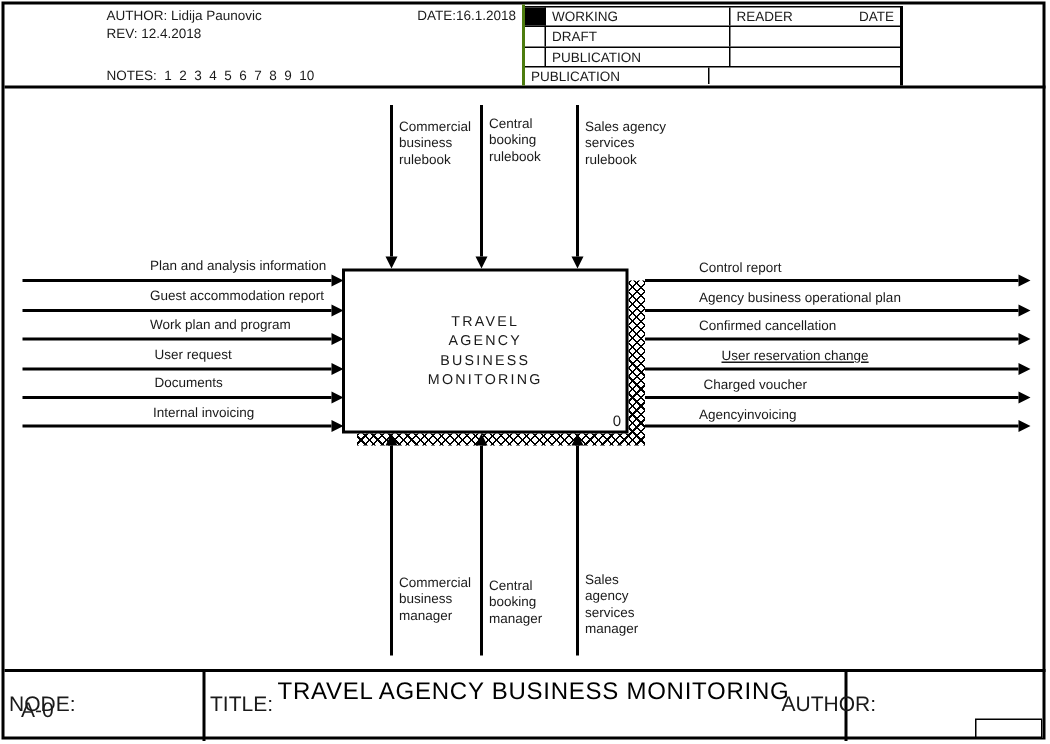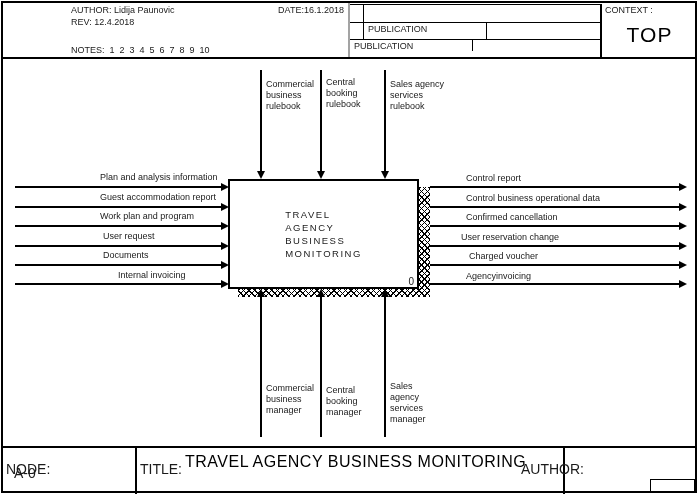--- a/index.html
+++ b/index.html
@@ -7,21 +7,21 @@
     position:relative; width:700px; height:496px; background:#ffffff;
     font-family:"Liberation Sans", sans-serif; color:#1a1a1a; overflow:hidden;
   }
   .frame { position:absolute; left:1px; top:1px; width:696px; height:492px;
     border:2px solid #000; box-sizing:border-box; pointer-events:none; }
   .hline { position:absolute; background:#000; height:2px; }
 
   
   .cell { position:absolute; box-sizing:border-box; font-size:9px; }
   .used-at { left:3px; top:3px; width:64px; height:54px; border-right:2px solid #000; padding:2px 3px; }
-  .author-cell { left:67px; top:3px; width:283px; height:54px; border-right:2px solid #a3a3a3; padding:2px 4px; }
+  .author-cell { left:67px; top:3px; width:283px; height:54px; border-right:2px solid #4d7c0f; padding:2px 4px; }
   .a-row { display:flex; justify-content:space-between; margin-bottom:2px; }
   .notes-row { position:absolute; left:4px; bottom:2px; white-space:pre; }
   .status-table { left:350px; top:4px; width:252px; height:53px; border-top:1.5px solid #000; border-right:2px solid #000; display:flex; flex-direction:column; }
   .s-row { flex:1; display:flex; border-bottom:1.5px solid #000; align-items:stretch; }
   .chk { width:14px; border-right:1.5px solid #000; box-sizing:border-box; }
   .chk.filled { background:#000; }
   .s-label { width:123px; border-right:1.5px solid #000; box-sizing:border-box; padding:1px 0 0 4px; }
   .r-area { flex:1; display:flex; justify-content:space-between; padding:1px 4px 0 4px; }
   .context-cell { left:602px; top:3px; width:95px; height:54px; padding:2px 3px; }
   .context-top { position:absolute; left:0; right:0; top:20px; text-align:center; font-size:21px; letter-spacing:1px; color:#000; }
@@ -31,21 +31,21 @@
     position:absolute; left:238px; top:187px; width:192px; height:110px; z-index:1;
     background-image:
       repeating-linear-gradient(45deg,  #000 0 1px, transparent 1px 4px),
       repeating-linear-gradient(-45deg, #000 0 1px, transparent 1px 4px);
   }
   .activity {
     position:absolute; left:228px; top:179px; width:191px; height:110px; z-index:2;
     background:#fff; border:2px solid #000; box-sizing:border-box;
     display:flex; align-items:center; justify-content:center;
   }
-  .activity-title { font-size:9.5px; line-height:13px; letter-spacing:1.5px; text-align:left; white-space:pre-line; }
+  .activity-title { font-size:9.5px; line-height:13px; letter-spacing:1.5px; text-align:center; white-space:pre-line; }
   .activity-num { position:absolute; right:3px; bottom:0px; font-size:10px; letter-spacing:0; }
 
   
   .harrow { position:absolute; height:1.5px; background:#000; z-index:3; }
   .harrow::after { content:""; position:absolute; right:-8px; top:-3.5px; width:0; height:0;
     border-top:4px solid transparent; border-bottom:4px solid transparent; border-left:8px solid #000; }
   .varrow-down { position:absolute; width:1.5px; background:#000; z-index:3; }
   .varrow-down::after { content:""; position:absolute; bottom:-8px; left:-3.5px; width:0; height:0;
     border-left:4px solid transparent; border-right:4px solid transparent; border-top:8px solid #000; }
   .varrow-up { position:absolute; width:1.5px; background:#000; z-index:3; }
@@ -78,39 +78,44 @@
       <span><span>DATE:</span><span>16.1.2018</span></span>
     </div>
     <div class="a-row">
       <span><span>REV:</span>&nbsp;<span>12.4.2018</span></span>
     </div>
     <div class="notes-row">NOTES:  1  2  3  4  5  6  7  8  9  10</div>
   </div>
 
   <div class="cell status-table">
     <div class="s-row">
+      <div class="chk filled"></div>
+      <div class="s-label">WORKING</div>
+      <div class="r-area">
+        <span>READER</span>
+        <span>DATE</span>
+      </div>
+    </div>
+    <div class="s-row">
       <div class="chk"></div>
+      <div class="s-label">DRAFT</div>
       <div class="r-area"></div>
     </div>
     <div class="s-row">
       <div class="chk"></div>
       <div class="s-label">PUBLICATION</div>
       <div class="r-area"></div>
     </div>
     <div class="s-row" style="border-bottom:none;flex-direction:column;">
       <div class="chk"></div>
       <div class="s-label">PUBLICATION</div>
       <div class="r-area"></div>
     </div>
   </div>
 
-  <div class="cell context-cell">
-    <span>CONTEXT :</span>
-    <div class="context-top">TOP</div>
-  </div>
 
   <div class="shadow"></div>
   <div class="activity">
     <div class="activity-title">TRAVEL
 AGENCY
 BUSINESS
 MONITORING</div>
     <div class="activity-num">0</div>
   </div>
 
@@ -131,32 +136,32 @@
   <div class="harrow" style="left:15px; top:206px; width:206px;"></div>
   <div class="harrow" style="left:15px; top:225px; width:206px;"></div>
   <div class="harrow" style="left:15px; top:245px; width:206px;"></div>
   <div class="harrow" style="left:15px; top:264px; width:206px;"></div>
   <div class="harrow" style="left:15px; top:283px; width:206px;"></div>
   <div class="lbl" style="left:100px; top:172px;">Plan and analysis information</div>
   <div class="lbl" style="left:100px; top:192px;">Guest accommodation report</div>
   <div class="lbl" style="left:100px; top:211px;">Work plan and program</div>
   <div class="lbl" style="left:103px; top:231px;">User request</div>
   <div class="lbl" style="left:103px; top:250px;">Documents</div>
-  <div class="lbl" style="left:102px; top:270px;margin-left:16px;">Internal invoicing</div>
+  <div class="lbl" style="left:102px; top:270px;">Internal invoicing</div>
 
   <div class="harrow" style="left:430px; top:186px; width:249px;"></div>
   <div class="harrow" style="left:430px; top:206px; width:249px;"></div>
   <div class="harrow" style="left:430px; top:225px; width:249px;"></div>
   <div class="harrow" style="left:430px; top:245px; width:249px;"></div>
   <div class="harrow" style="left:430px; top:264px; width:249px;"></div>
   <div class="harrow" style="left:430px; top:283px; width:249px;"></div>
   <div class="lbl" style="left:466px; top:173px;">Control report</div>
-  <div class="lbl" style="left:466px; top:193px;">Control business operational data</div>
+  <div class="lbl" style="left:466px; top:193px;">Agency business operational plan</div>
   <div class="lbl" style="left:466px; top:212px;">Confirmed cancellation</div>
-  <div class="lbl" style="left:461px; top:232px;">User reservation change</div>
+  <div class="lbl" style="left:481px; top:232px;text-decoration:underline;">User reservation change</div>
   <div class="lbl" style="left:469px; top:251px;">Charged voucher</div>
   <div class="lbl" style="left:466px; top:271px;">Agencyinvoicing</div>
 
   <div class="varrow-up" style="left:260px; top:297px; height:140px;"></div>
   <div class="varrow-up" style="left:320px; top:297px; height:140px;"></div>
   <div class="varrow-up" style="left:384px; top:297px; height:140px;"></div>
   <div class="lbl" style="left:266px; top:383px; width:65px;">Commercial
 business
 manager</div>
   <div class="lbl" style="left:326px; top:385px; width:60px;">Central

